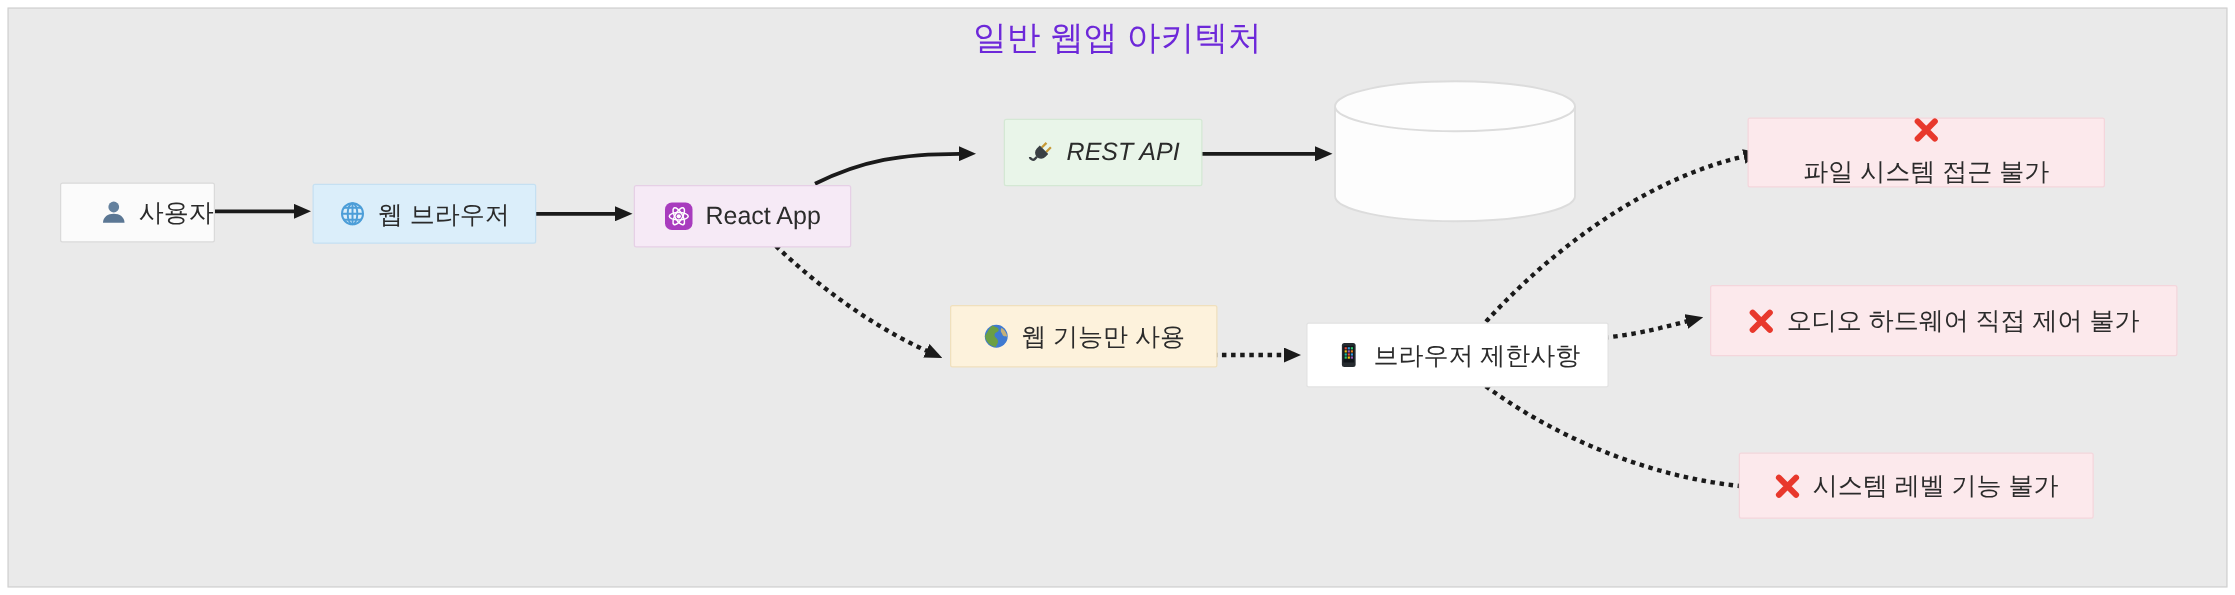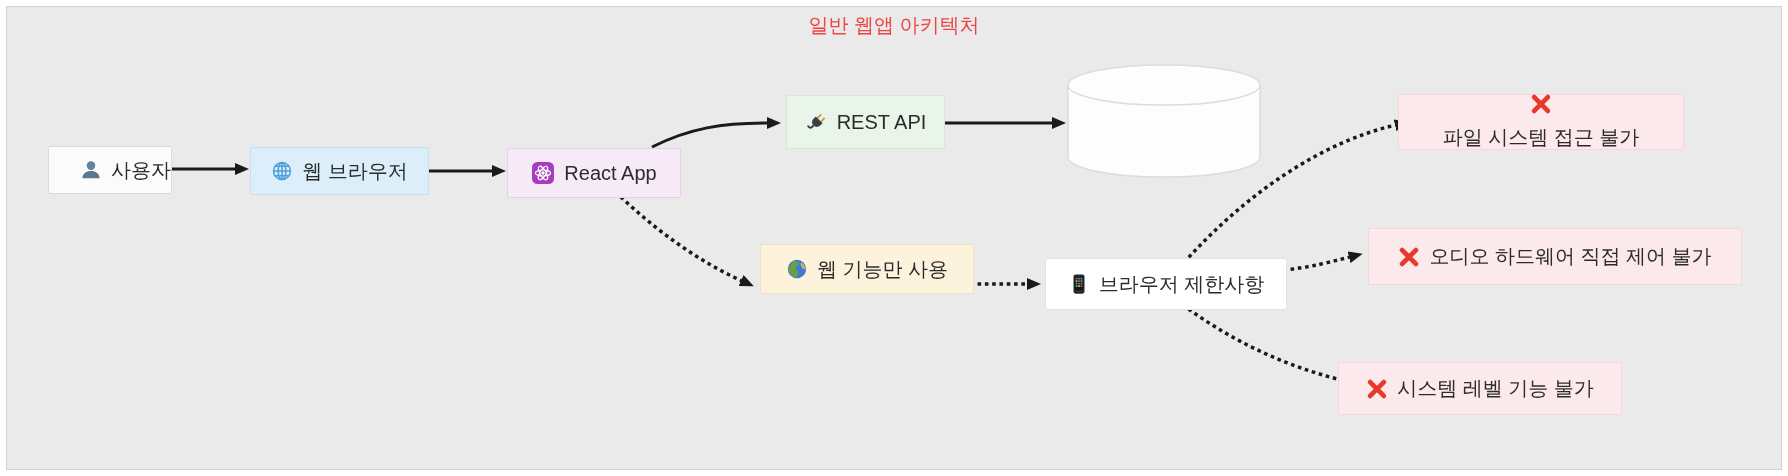--- a/index.html
+++ b/index.html
@@ -6,44 +6,44 @@
   body{width:1788px;height:476px;overflow:hidden;
        font-family:"Liberation Sans","DejaVu Sans",sans-serif;}
   .frame{position:absolute;left:6px;top:6px;right:6px;bottom:6px;
          border:1px solid var(--frame-border,#d2d2d2);
          background:var(--canvas-bg,#eaeaea);}
   .canvas{position:absolute;left:0;top:0;width:1788px;height:476px;}
   .edges{position:absolute;left:0;top:0;width:1788px;height:476px;}
   .edge{fill:none;stroke:var(--edge,#1a1a1a);stroke-width:3px;}
   .edge.dotted{stroke-width:3.5px;stroke-dasharray:0.1 7.2;stroke-linecap:square;}
   .title{position:absolute;left:0;top:12px;width:1788px;text-align:center;
-         font-size:20px;color:#ef4444;}
+         font-size:27px;color:#6d28d9;}
   .node{position:absolute;display:flex;align-items:center;justify-content:center;
         gap:9px;font-size:20px;color:var(--text,#2b2b2b);border-radius:2px;
         white-space:nowrap;}
   .node .ic{display:flex;align-items:center;}
   .cylbody{fill:var(--db-fill,#fdfdfd);stroke:var(--db-border,#dcdcdc);stroke-width:1.5;}
   #n-user   {left:48px;  top:146px; width:122px; height:46px;
              background:var(--user-fill);border:1px solid var(--user-border);justify-content:flex-end;}
   #n-browser{left:250px; top:147px; width:177px; height:46px;
              background:var(--browser-fill);border:1px solid var(--browser-border);}
   #n-react  {left:507px; top:148px; width:172px; height:48px;
              background:var(--react-fill);border:1px solid var(--react-border);}
-  #n-restapi{left:786px; top:95px;  width:157px; height:52px;
-             background:var(--restapi-fill);border:1px solid var(--restapi-border);}
+  #n-restapi{left:803px; top:95px;  width:157px; height:52px;
+             background:var(--restapi-fill);border:1px solid var(--restapi-border);font-style:italic;}
   #n-db     {left:1068px;top:100px; width:192px; height:48px;background:transparent;}
   #n-webonly{left:760px; top:244px; width:212px; height:48px;
              background:var(--webonly-fill);border:1px solid var(--webonly-border);}
   #n-limits {left:1045px;top:258px; width:240px; height:50px;
              background:var(--limits-fill);border:1px solid var(--limits-border);}
   #n-nofs   {left:1398px;top:94px;  width:284px; height:54px;
              background:var(--restrict-fill);border:1px solid var(--restrict-border);flex-direction:column;}
   #n-noaudio{left:1368px;top:228px; width:372px; height:55px;
              background:var(--restrict-fill);border:1px solid var(--restrict-border);}
-  #n-nosys  {left:1338px;top:362px; width:282px; height:51px;
+  #n-nosys  {left:1391px;top:362px; width:282px; height:51px;
              background:var(--restrict-fill);border:1px solid var(--restrict-border);}
 </style>
 </head>
 <body>
 
 <div class="frame"></div>
 
 <div class="canvas">
 
   <svg class="edges" viewBox="0 0 1788 476">

